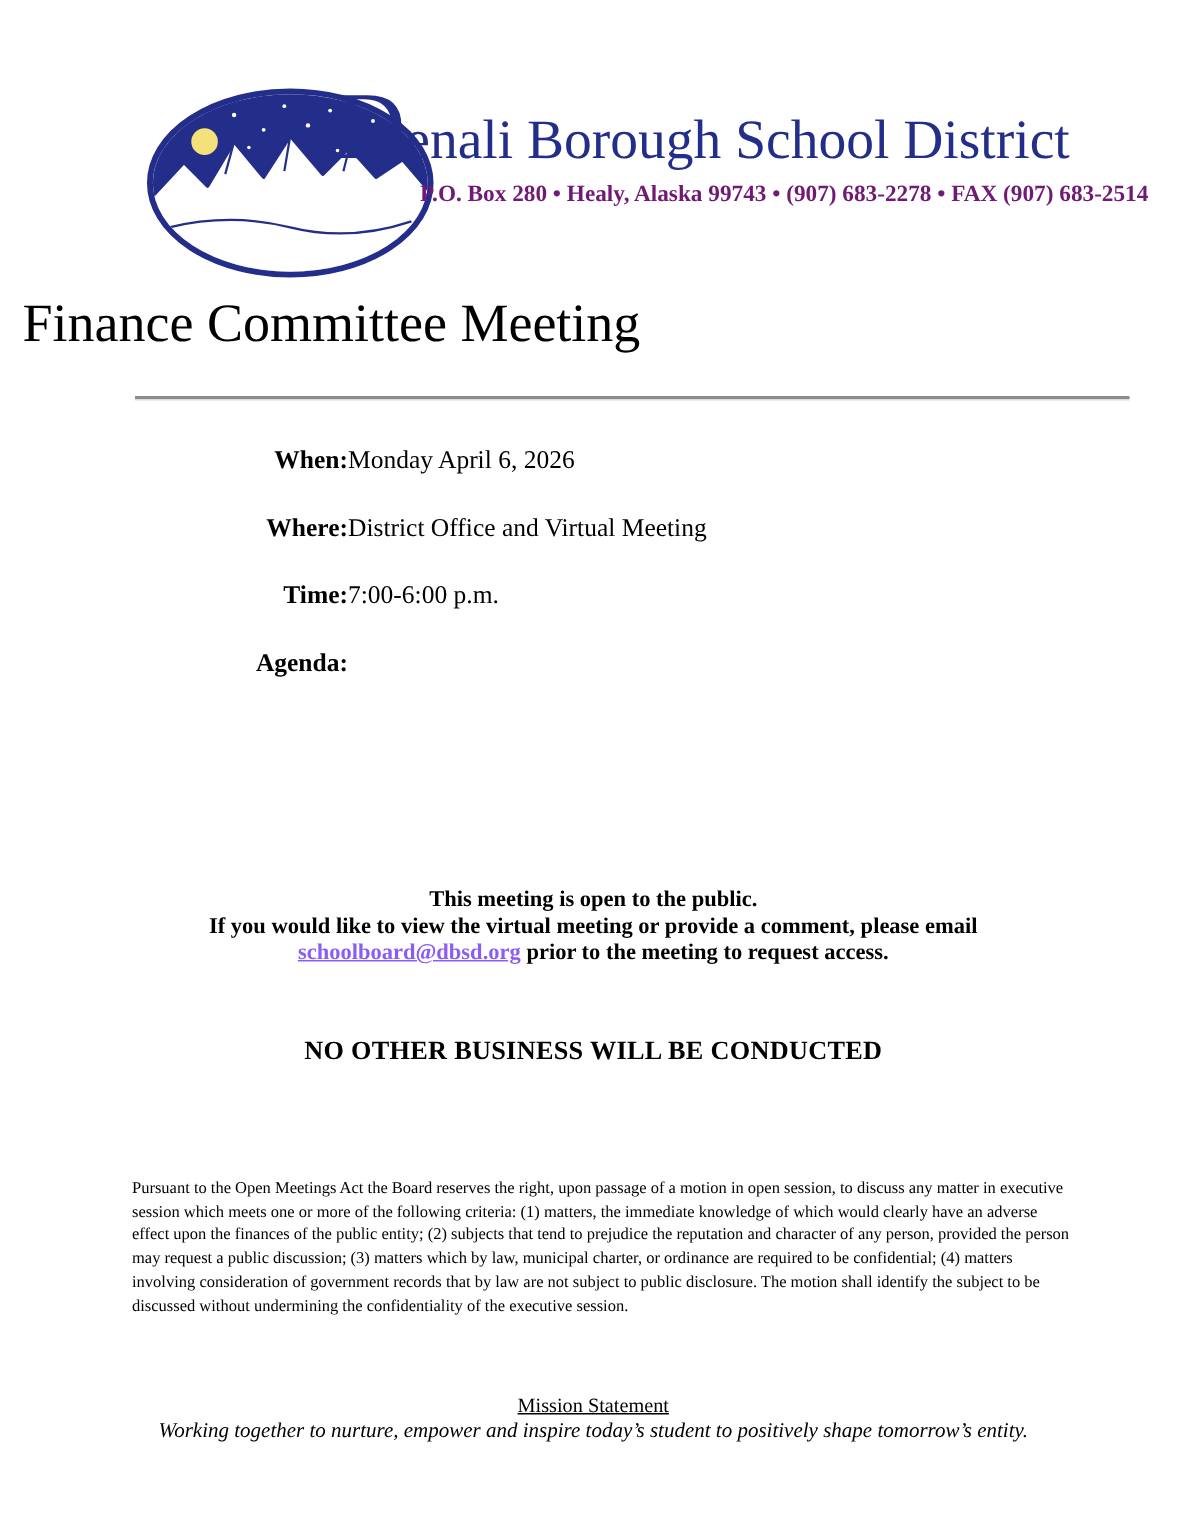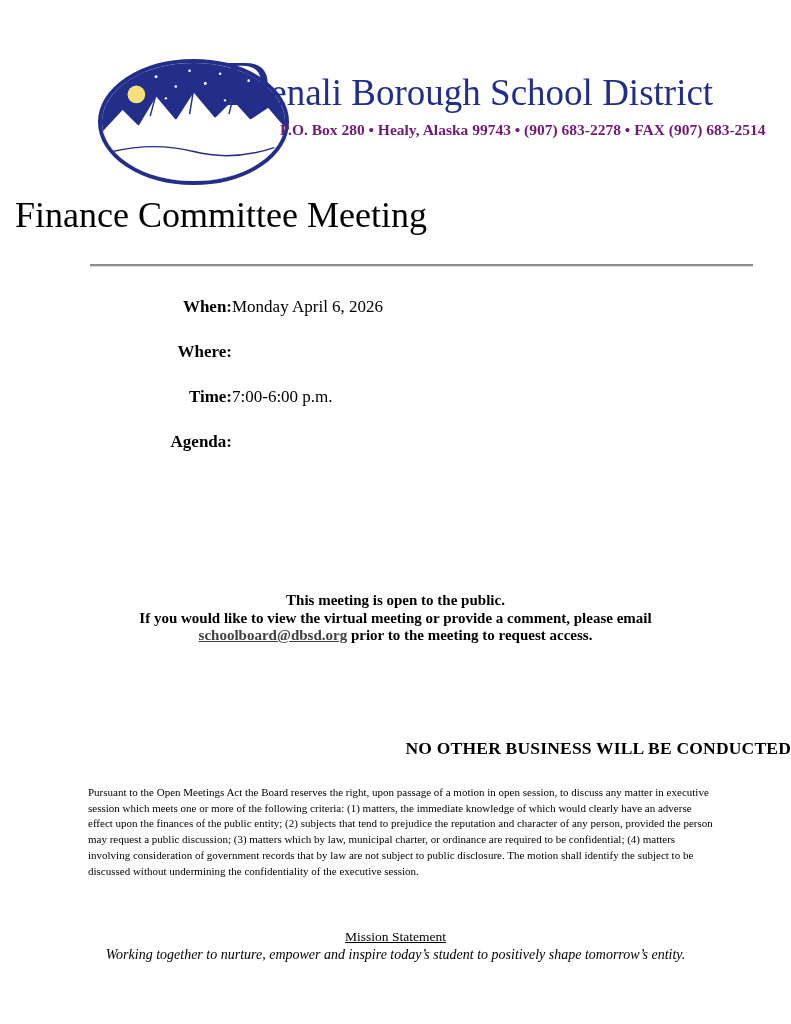--- a/index.html
+++ b/index.html
@@ -83,35 +83,34 @@
     position: absolute;
     top: 592px;
     left: 0;
     width: 100%;
     text-align: center;
     font-weight: bold;
     font-size: 15px;
     line-height: 17.6px;
   }
   .email-link {
-    color: #404040;
+    color: #8b5cf6;
     text-decoration: underline;
     font-weight: bold;
   }
 
   .no-other-business {
     position: absolute;
     top: 690px;
     left: 0;
     width: 100%;
-    text-align: right;
+    text-align: center;
     font-weight: bold;
     font-size: 17.5px;
     letter-spacing: 0.2px;
-    margin-top: 48px;
   }
 
   
   .legal {
     position: absolute;
     top: 785px;
     left: 88px;
     width: 628px;
     font-size: 11px;
     line-height: 15.7px;
@@ -180,20 +179,21 @@
   <h1 class="doc-title">Finance Committee Meeting</h1>
   <div class="divider"></div>
 
   <div class="details">
     <div class="detail-row">
       <span class="detail-label">When:</span>
       <span class="detail-value">Monday April 6, 2026</span>
     </div>
     <div class="detail-row">
       <span class="detail-label">Where:</span>
+      <span class="detail-value">District Office and Virtual Meeting</span>
     </div>
     <div class="detail-row">
       <span class="detail-label">Time:</span>
       <span class="detail-value">7:00-6:00 p.m.</span>
     </div>
     <div class="detail-row">
       <span class="detail-label">Agenda:</span>
     </div>
   </div>
 

